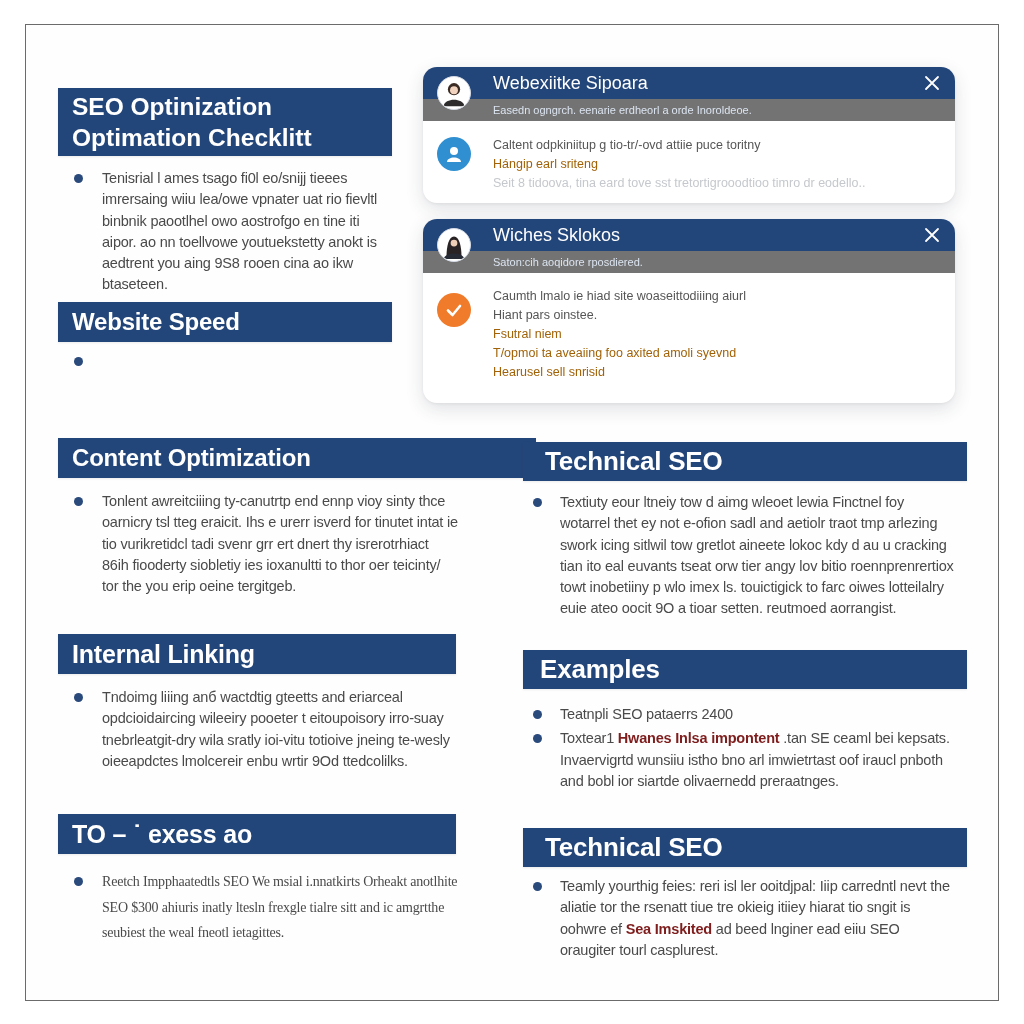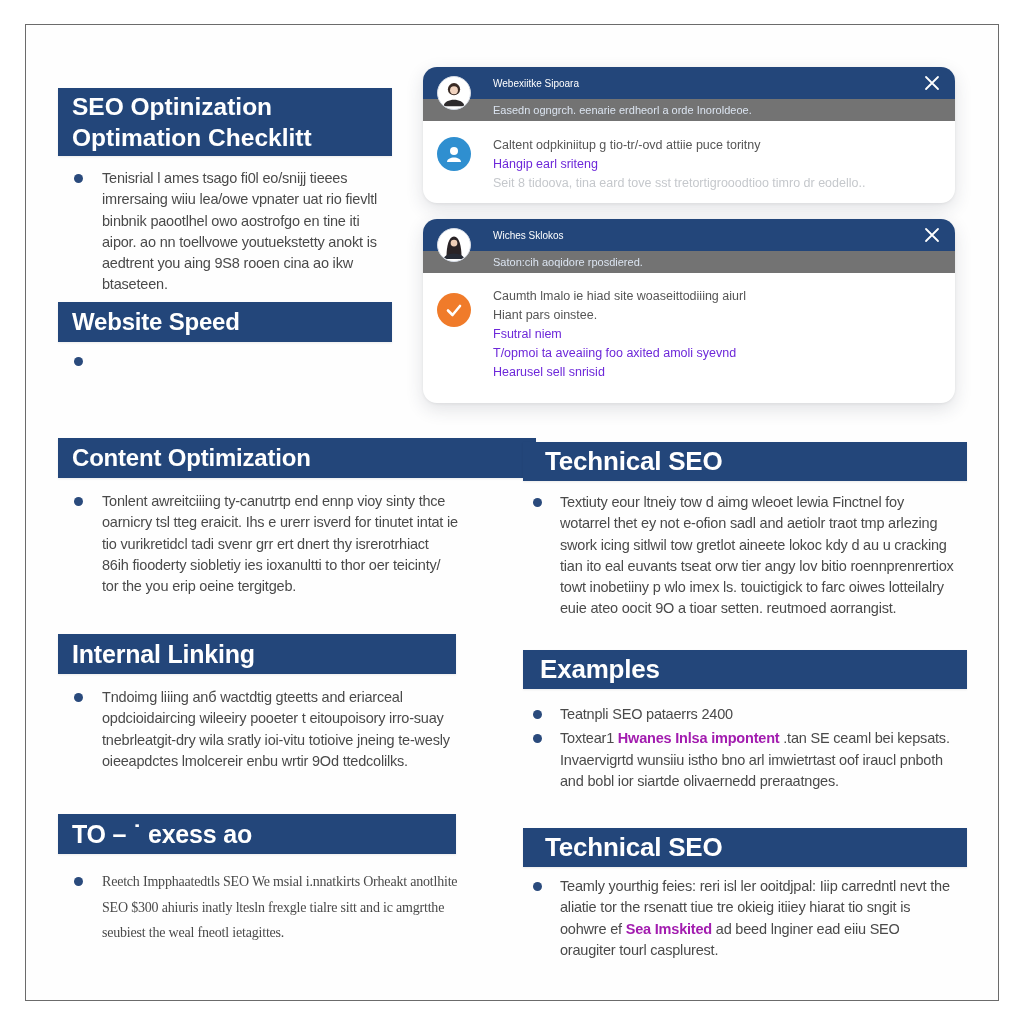--- a/index.html
+++ b/index.html
@@ -36,54 +36,54 @@
     .bullet {
       position: relative; padding-left: 44px; line-height: 21.3px;
       letter-spacing: -0.2px;
     }
     .bullet + .bullet { margin-top: 5px; }
     .bullet .dot {
       position: absolute; left: 16px; top: 6px;
       width: 9px; height: 9px; border-radius: 50%;
       background: #2a4a7c;
     }
-    .bullet .hl { color: #a21caf; font-weight: bold; }
+    .bullet .hl { color: #7f1d1d; font-weight: bold; }
 
     
     .card {
       position: absolute; background: #ffffff; border-radius: 14px;
       box-shadow: 0 6px 18px rgba(40,50,70,0.14), 0 1px 3px rgba(0,0,0,0.06);
       overflow: hidden;
     }
     .card-head {
       background: #23467a; position: relative;
     }
     .card-head .row1 {
       height: 32px; display: flex; align-items: center;
-      padding-left: 70px; color: #ffffff; font-size: 10px;
+      padding-left: 70px; color: #ffffff; font-size: 18px;
     }
     .card-head .row2 {
       height: 22px; display: flex; align-items: center;
       padding-left: 70px; color: #dbe4f0; font-size: 11px;
       background: #737373;
     }
     .card-head .avatar {
       position: absolute; left: 14px; top: 9px;
       width: 34px; height: 34px; border-radius: 50%;
       background: #ffffff; border: 1px solid #d5dbe5;
       display: flex; align-items: center; justify-content: center; overflow: hidden;
     }
     .card-head .close {
       position: absolute; right: 14px; top: 7px;
       width: 18px; height: 18px; cursor: pointer;
     }
     .card-body { position: relative; padding: 15px 20px 14px 70px; }
     .card-body .line { font-size: 12.5px; line-height: 19px; color: #555; }
     .card-body .line.faded { color: #c5c8cc; }
-    .card-body .line.mid { color: #6d28d9; }
+    .card-body .line.mid { color: #a16207; }
     .card-body .badge {
       position: absolute; left: 14px; top: 16px;
       width: 34px; height: 34px; border-radius: 50%;
       display: flex; align-items: center; justify-content: center;
     }
   </style>
 </head>
 <body>
 
 <div class="page">

